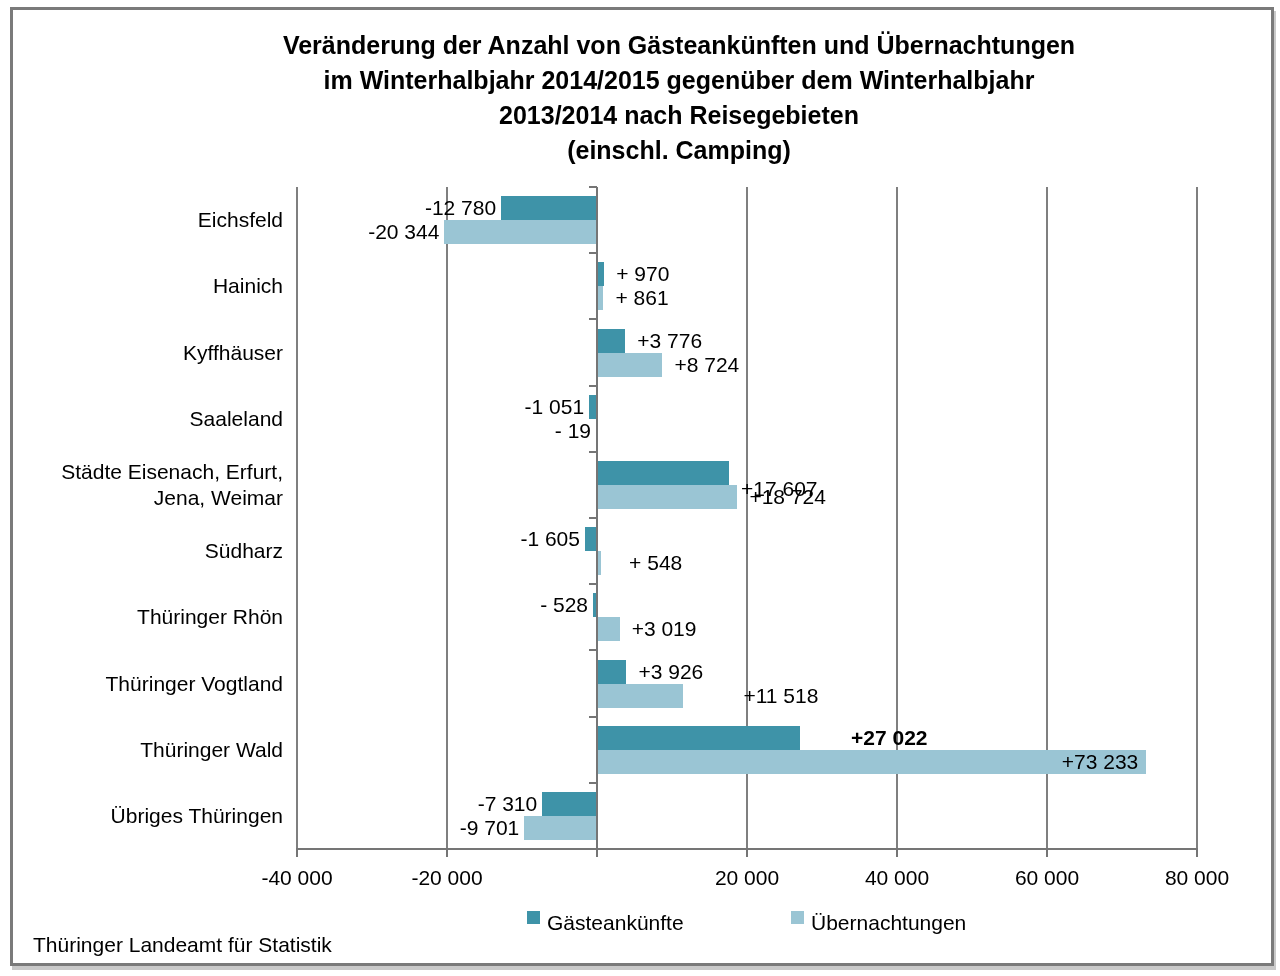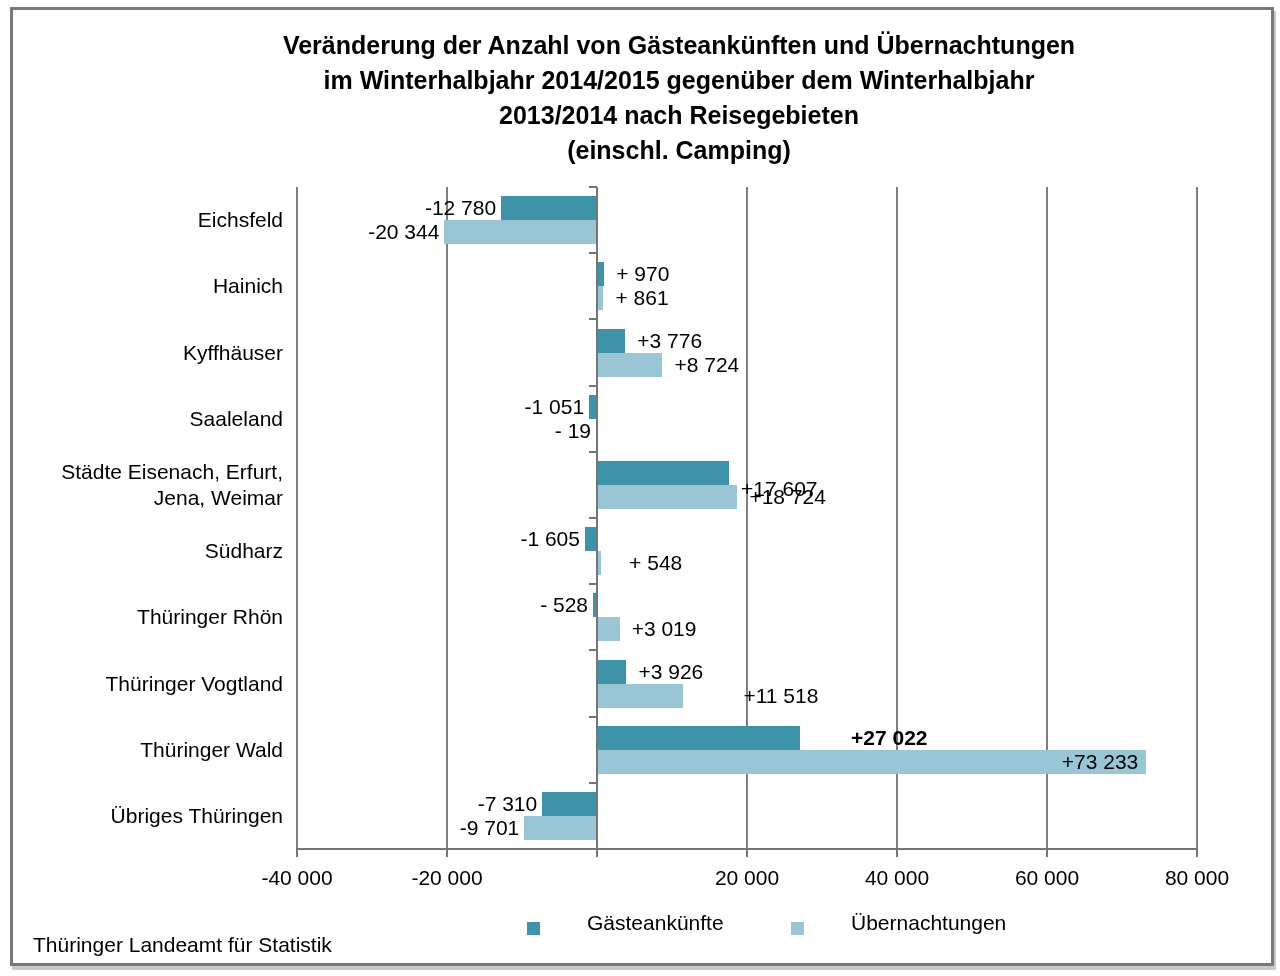--- a/index.html
+++ b/index.html
@@ -22,21 +22,21 @@
   .bar{position:absolute;}
   .vlabel{position:absolute;font-size:21px;line-height:24px;white-space:nowrap;}
   .cat{
     position:absolute;font-size:21px;line-height:26px;text-align:right;
     white-space:pre-line;transform:translateY(-50%);
   }
   .xtick{
     position:absolute;font-size:21px;line-height:24px;white-space:nowrap;
     transform:translateX(-50%);
   }
-  .legend-item{position:absolute;display:flex;align-items:flex-end;font-size:21px;line-height:24px;gap:40px;}
+  .legend-item{position:absolute;display:flex;align-items:flex-start;font-size:21px;line-height:24px;}
   .swatch{width:13px;height:13px;display:inline-block;margin-right:7px;}
   .footer{position:absolute;left:33px;top:933px;font-size:21px;}
 </style>
 </head>
 <body>
 
 <div class="page">
   <div class="frame"></div>
 
   <div class="title">

